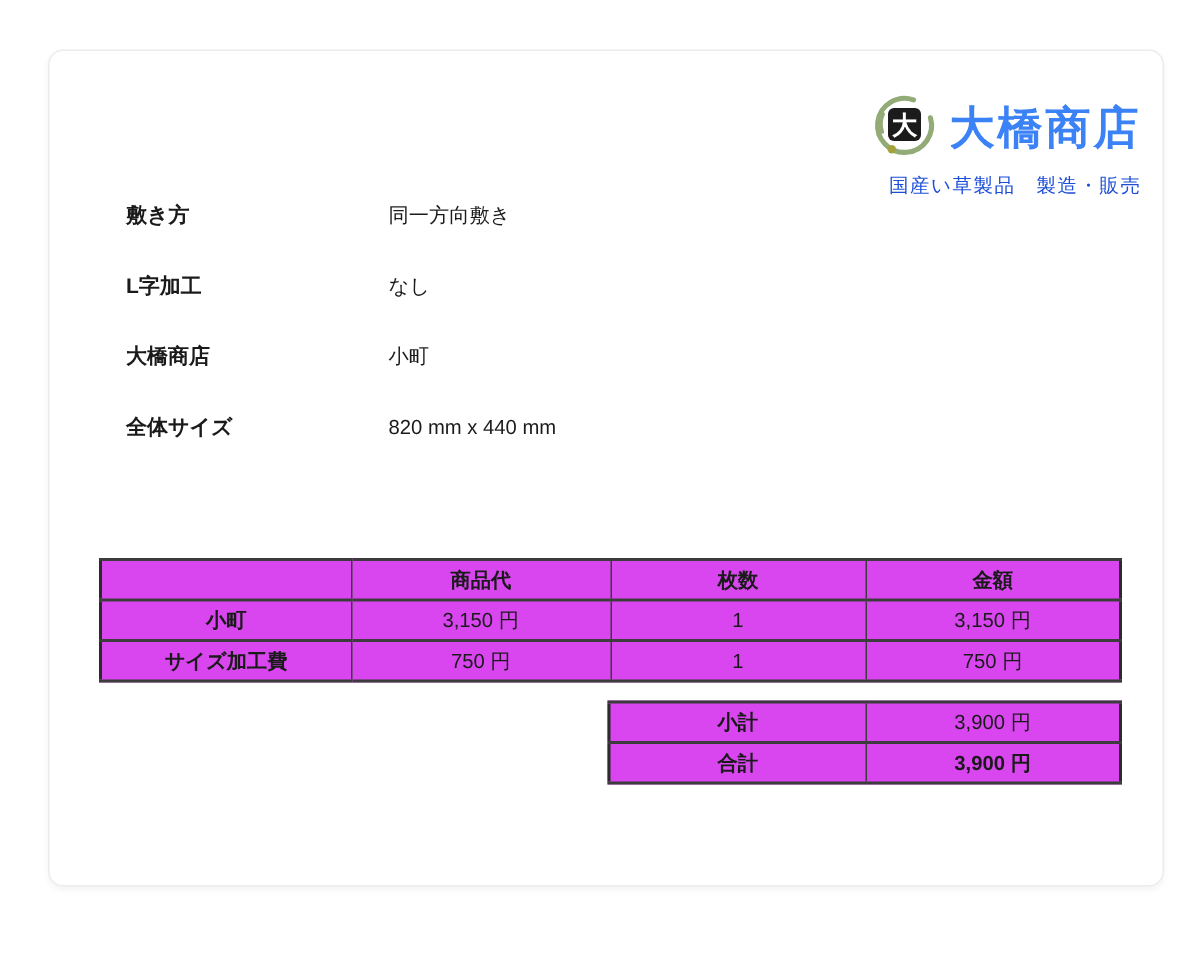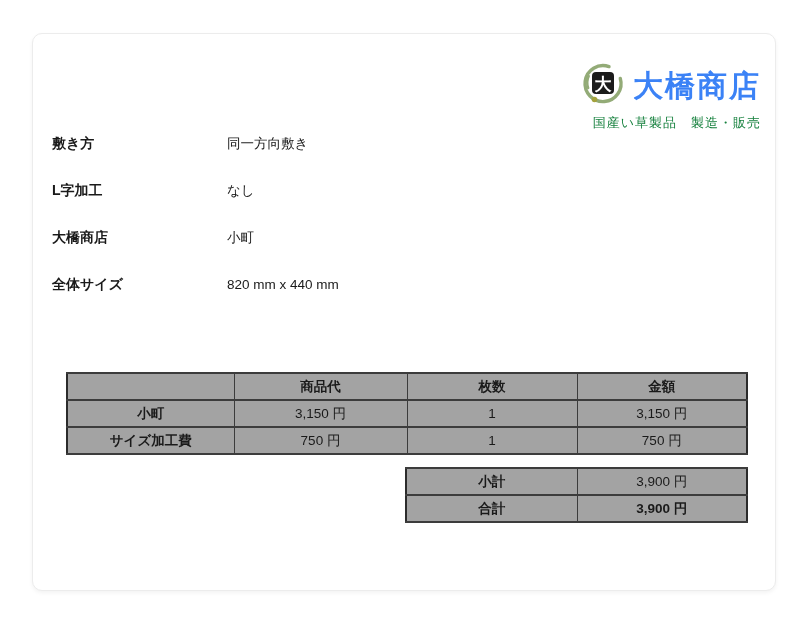--- a/index.html
+++ b/index.html
@@ -10,30 +10,30 @@
   .card { position:absolute; left:32px; top:33px; width:744px; height:558px;
     background:#ffffff; border:1px solid #ececec; border-radius:10px;
     box-shadow:0 2px 4px rgba(0,0,0,0.05); }
 
   
   .brand { position:absolute; top:27px; right:14px; text-align:right; }
   .brand-row { display:flex; align-items:center; gap:8px; justify-content:flex-end; }
   .brand-name { font-family:"Liberation Serif","DejaVu Serif",serif;
     font-size:30px; font-weight:600; color:#3b82f6; letter-spacing:2px; line-height:1.1; }
   .brand-tagline { font-family:"Liberation Serif","DejaVu Serif",serif;
-    font-size:13px; color:#15803d; margin-top:5px; letter-spacing:1px; }
+    font-size:13px; color:#1d4ed8; margin-top:5px; letter-spacing:1px; }
 
   
-  .details { position:absolute; left:19px; top:101px; }
+  .details { position:absolute; left:51px; top:101px; }
   .detail-row { display:flex; height:47px; align-items:flex-start; }
   .detail-label { width:175px; font-weight:bold; font-size:14px; line-height:17px; }
   .detail-value { font-size:13.5px; line-height:17px; }
 
   
-  table { border-collapse:collapse; table-layout:fixed; background:#a3a3a3; }
+  table { border-collapse:collapse; table-layout:fixed; background:#d946ef; }
   .items-table { position:absolute; left:33px; top:338px; border:2px solid #2b2b2b; }
   .summary-table { position:absolute; left:372px; top:433px; border:2px solid #2b2b2b; }
   td, th { border:1px solid #3c3c3c; border-top-width:2px; border-bottom-width:2px;
     height:27px; font-size:13.5px; padding:0 12px; white-space:nowrap; overflow:hidden; }
   th { font-weight:bold; text-align:center; }
   td.num { text-align:center;margin-top:48px; }
   td.center-bold { text-align:center; font-weight:bold; }
   td.bold { font-weight:bold; }
 </style>
 </head>

